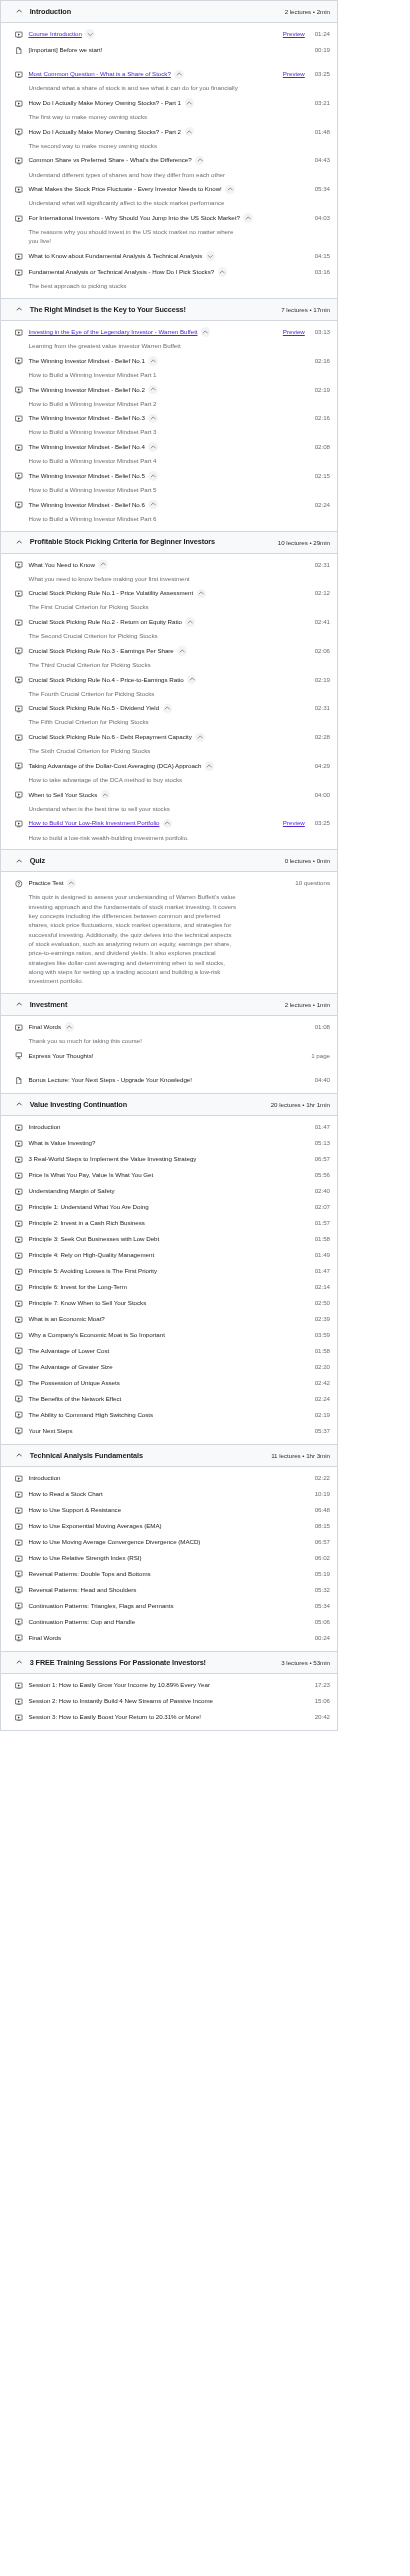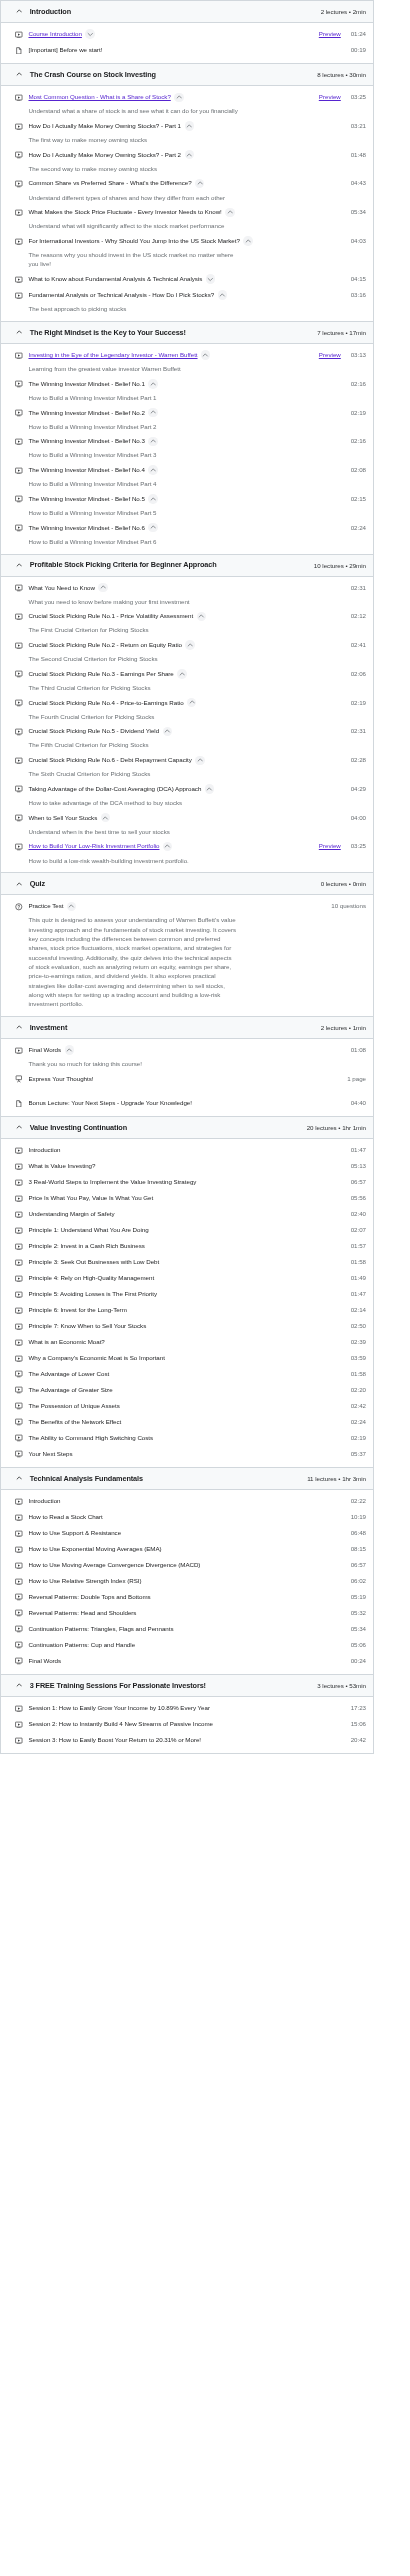--- a/index.html
+++ b/index.html
@@ -3,21 +3,21 @@
 <meta charset="utf-8">
 <style>
   * { box-sizing: border-box; }
   html, body {
     margin: 0; padding: 0;
     background: #ffffff;
     font-family: "Liberation Sans", sans-serif;
     -webkit-font-smoothing: antialiased;
   }
   #page {
-    width: 374px;
+    width: 338px;
     position: relative;
     background: #fdba74;
     color: #1c1d1f;
     border-left: 0.6px solid #d1d7dc;
     border-right: 0.6px solid #d1d7dc;
   }
 
   
   .sec-head {
     background: #f7f9fa;
@@ -179,29 +179,20 @@
           </svg>
         </span>
         <span class="lec-main">
           <span class="lec-title">[Important] Before we start!</span>
         </span>
         <span class="lec-right">
           <span class="dur">00:19</span>
         </span>
       </div>
     </div>
-    <div class="sec-head">
-      <span class="chev">
-        <svg width="6.5" height="6.5" viewBox="0 0 12 12" fill="none">
-          <path d="M2 7.5L6 3.5L10 7.5" stroke="currentColor" stroke-width="1.4" stroke-linecap="round" stroke-linejoin="round"></path>
-        </svg>
-      </span>
-      <span class="sec-title">The Crash Course on Stock Investing</span>
-      <span class="sec-meta">8 lectures • 30min</span>
-    </div>
     <div class="sec-body">
       <div class="lec">
         <span class="lec-icon">
           <svg width="7.6" height="7.6" viewBox="0 0 14 14" fill="none">
             <rect x="1" y="2" width="12" height="9" rx="0.6" stroke="currentColor" stroke-width="1.1"></rect>
             <path d="M5.8 4.6v4l3.2-2z" fill="currentColor"></path>
             <path d="M4.6 12.6h4.8" stroke="currentColor" stroke-width="1.1" stroke-linecap="round"></path>
           </svg>
         </span>
         <span class="lec-main">
@@ -523,21 +514,21 @@
         </span>
       </div>
       <div class="lec-desc">How to Build a Winning Investor Mindset Part 6</div>
     </div>
     <div class="sec-head">
       <span class="chev">
         <svg width="6.5" height="6.5" viewBox="0 0 12 12" fill="none">
           <path d="M2 7.5L6 3.5L10 7.5" stroke="currentColor" stroke-width="1.4" stroke-linecap="round" stroke-linejoin="round"></path>
         </svg>
       </span>
-      <span class="sec-title">Profitable Stock Picking Criteria for Beginner Approach</span>
+      <span class="sec-title">Profitable Stock Picking Criteria for Beginner Investors</span>
       <span class="sec-meta">10 lectures • 29min</span>
     </div>
     <div class="sec-body">
       <div class="lec">
         <span class="lec-icon">
           <svg width="7.6" height="7.6" viewBox="0 0 14 14" fill="none">
             <rect x="1" y="2" width="12" height="9" rx="0.6" stroke="currentColor" stroke-width="1.1"></rect>
             <path d="M5.8 4.6v4l3.2-2z" fill="currentColor"></path>
             <path d="M4.6 12.6h4.8" stroke="currentColor" stroke-width="1.1" stroke-linecap="round"></path>
           </svg>

